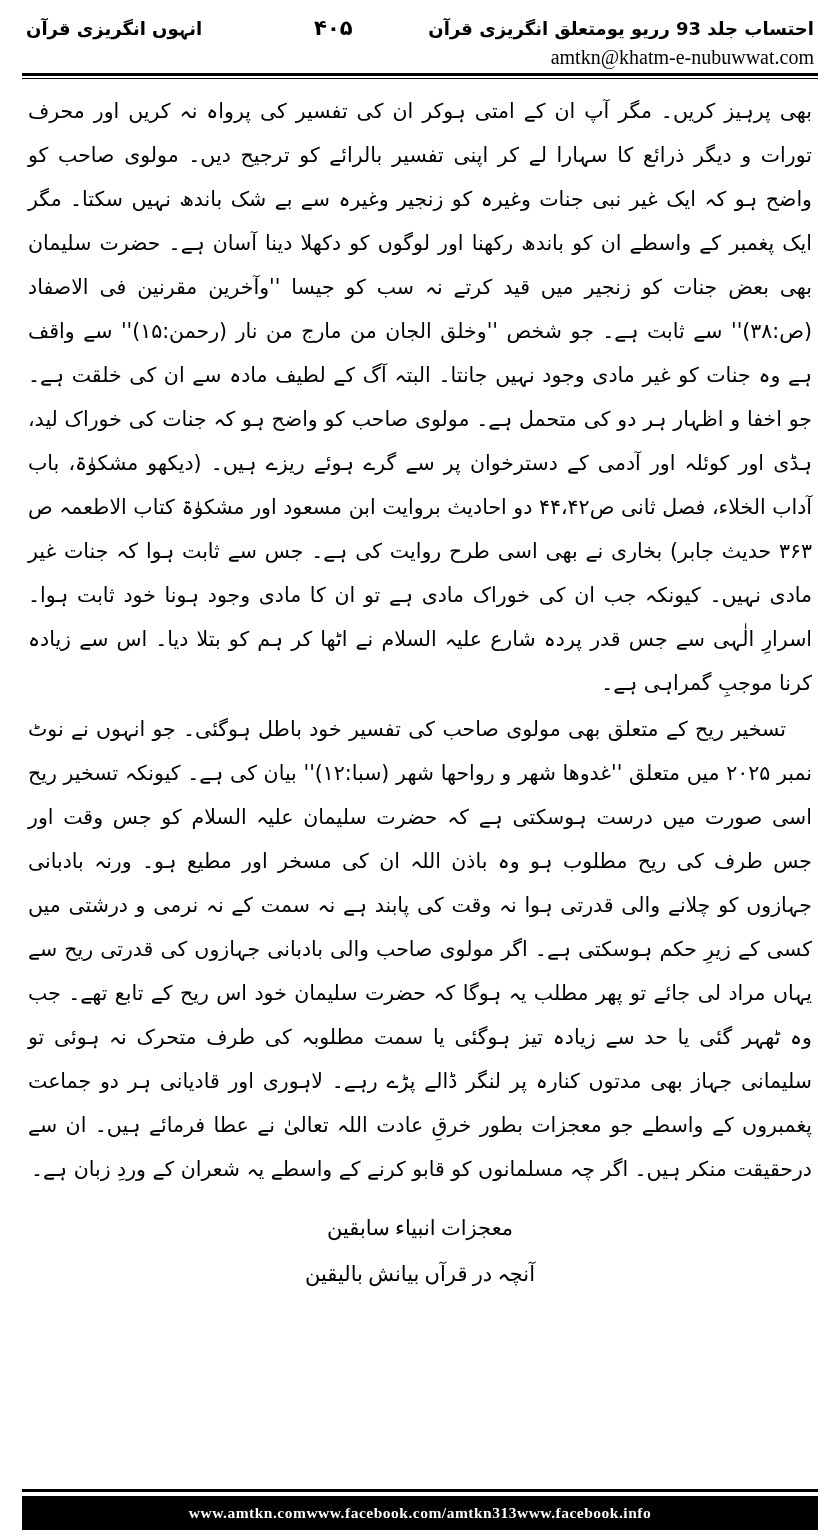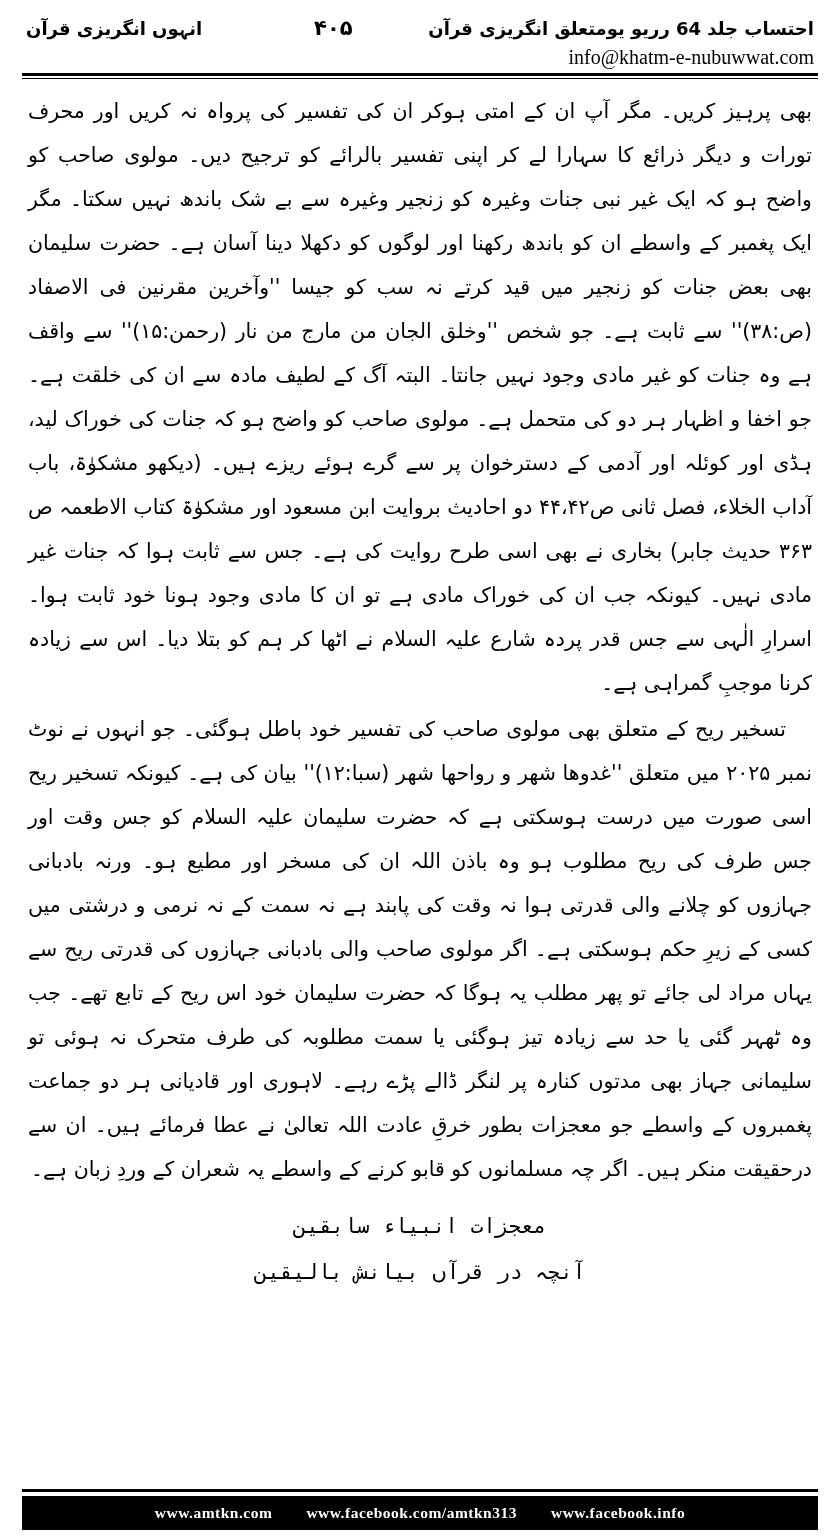--- a/index.html
+++ b/index.html
@@ -85,21 +85,21 @@
   }
   .para.indent {
     text-indent: 26px;
   }
 
   
   .couplet {
     direction: rtl;
     text-align: center;
     margin-top: 14px;
-    font-family: Liberation Mono, monospace;
+    font-family: Liberation Serif, serif;
     font-size: 21px;
     line-height: 46px;
     letter-spacing: 2px;
   }
   .couplet div {
     margin: 0;
   }
 
   
   .footer-wrap {
@@ -114,44 +114,43 @@
     margin: 0 22px;
   }
   .footer-bar {
     background: #000000;
     color: #ffffff;
     margin: 4px 22px 10px 22px;
     height: 34px;
     display: flex;
     align-items: center;
     justify-content: center;
-    gap: 34px;
     direction: ltr;
   }
   .footer-link {
     font-family: "Liberation Serif", serif;
     font-weight: bold;
     font-size: 15.5px;
     color: #ffffff;
     letter-spacing: 0.5px;
     white-space: nowrap;
   }
 </style>
 </head>
 <body>
 
 <div class="page">
 
   <div class="header">
-    <div class="header-right">احتساب جلد 64 رریو یومتعلق انگریزی قرآن</div>
+    <div class="header-right">احتساب جلد 93 رریو یومتعلق انگریزی قرآن</div>
     <div class="header-page-number">۴۰۵</div>
     <div class="header-left">انہوں انگریزی قرآن</div>
   </div>
   <div class="header" style="padding-top:0;padding-bottom:2px;">
-    <div class="header-email">info@khatm-e-nubuwwat.com</div>
+    <div class="header-email">amtkn@khatm-e-nubuwwat.com</div>
   </div>
 
   <div class="rule-top"></div>
   <div class="rule-top2"></div>
 
   <div class="body">
     <p class="para">بھی پرہیز کریں۔ مگر آپ ان کے امتی ہوکر ان کی تفسیر کی پرواہ نہ کریں اور محرف تورات و دیگر ذرائع کا سہارا لے کر اپنی تفسیر بالرائے کو ترجیح دیں۔ مولوی صاحب کو واضح ہو کہ ایک غیر نبی جنات وغیرہ کو زنجیر وغیرہ سے بے شک باندھ نہیں سکتا۔ مگر ایک پغمبر کے واسطے ان کو باندھ رکھنا اور لوگوں کو دکھلا دینا آسان ہے۔ حضرت سلیمان بھی بعض جنات کو زنجیر میں قید کرتے نہ سب کو جیسا ''وآخرین مقرنین فی الاصفاد (ص:۳۸)'' سے ثابت ہے۔ جو شخص ''وخلق الجان من مارج من نار (رحمن:۱۵)'' سے واقف ہے وہ جنات کو غیر مادی وجود نہیں جانتا۔ البتہ آگ کے لطیف مادہ سے ان کی خلقت ہے۔ جو اخفا و اظہار ہر دو کی متحمل ہے۔ مولوی صاحب کو واضح ہو کہ جنات کی خوراک لید، ہڈی اور کوئلہ اور آدمی کے دسترخوان پر سے گرے ہوئے ریزے ہیں۔ (دیکھو مشکوٰۃ، باب آداب الخلاء، فصل ثانی ص۴۴،۴۲ دو احادیث بروایت ابن مسعود اور مشکوٰۃ کتاب الاطعمہ ص ۳۶۳ حدیث جابر) بخاری نے بھی اسی طرح روایت کی ہے۔ جس سے ثابت ہوا کہ جنات غیر مادی نہیں۔ کیونکہ جب ان کی خوراک مادی ہے تو ان کا مادی وجود ہونا خود ثابت ہوا۔ اسرارِ الٰہی سے جس قدر پردہ شارع علیہ السلام نے اٹھا کر ہم کو بتلا دیا۔ اس سے زیادہ کرنا موجبِ گمراہی ہے۔</p>
     <p class="para indent">تسخیر ریح کے متعلق بھی مولوی صاحب کی تفسیر خود باطل ہوگئی۔ جو انہوں نے نوٹ نمبر ۲۰۲۵ میں متعلق ''غدوھا شھر و رواحھا شھر (سبا:۱۲)'' بیان کی ہے۔ کیونکہ تسخیر ریح اسی صورت میں درست ہوسکتی ہے کہ حضرت سلیمان علیہ السلام کو جس وقت اور جس طرف کی ریح مطلوب ہو وہ باذن اللہ ان کی مسخر اور مطیع ہو۔ ورنہ بادبانی جہازوں کو چلانے والی قدرتی ہوا نہ وقت کی پابند ہے نہ سمت کے نہ نرمی و درشتی میں کسی کے زیرِ حکم ہوسکتی ہے۔ اگر مولوی صاحب والی بادبانی جہازوں کی قدرتی ریح سے یہاں مراد لی جائے تو پھر مطلب یہ ہوگا کہ حضرت سلیمان خود اس ریح کے تابع تھے۔ جب وہ ٹھہر گئی یا حد سے زیادہ تیز ہوگئی یا سمت مطلوبہ کی طرف متحرک نہ ہوئی تو سلیمانی جہاز بھی مدتوں کنارہ پر لنگر ڈالے پڑے رہے۔ لاہوری اور قادیانی ہر دو جماعت پغمبروں کے واسطے جو معجزات بطور خرقِ عادت اللہ تعالیٰ نے عطا فرمائے ہیں۔ ان سے درحقیقت منکر ہیں۔ اگر چہ مسلمانوں کو قابو کرنے کے واسطے یہ شعران کے وردِ زبان ہے۔</p>
 
     <div class="couplet">

